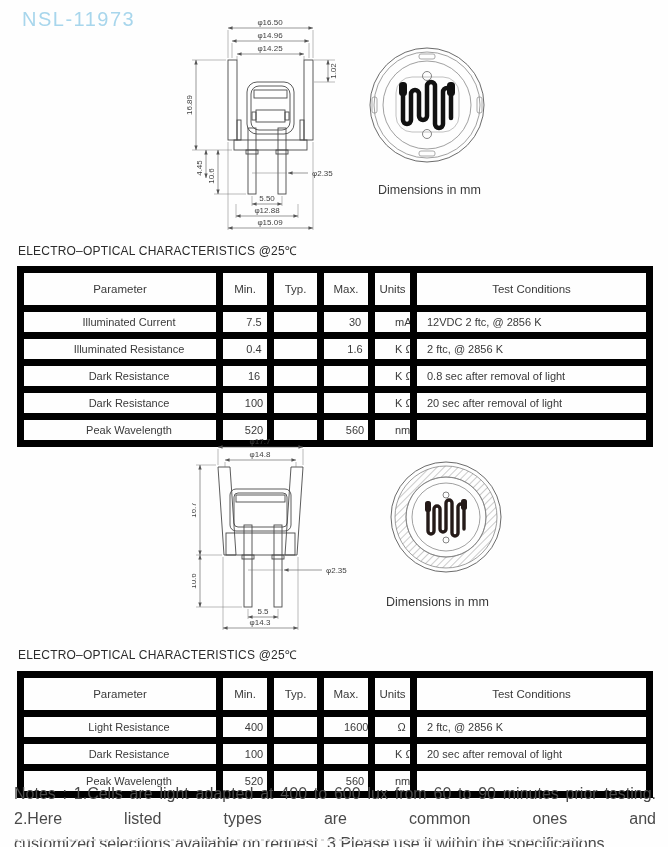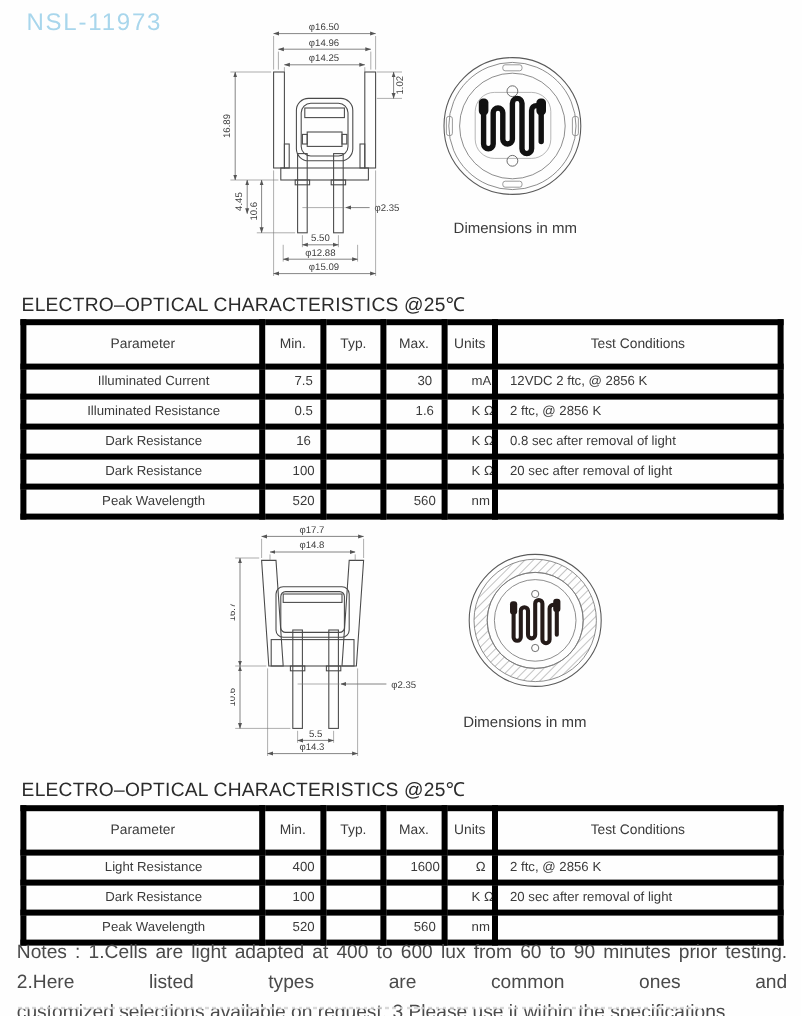--- a/index.html
+++ b/index.html
@@ -1,24 +1,24 @@
 <!DOCTYPE html>
 <html><head>
 <meta charset="utf-8">
 <style>
   html,body{margin:0;padding:0;background:#ffffff;}
   .page{position:relative;width:668px;height:847px;background:#fefefe;overflow:hidden;
         font-family:"Liberation Sans",sans-serif;color:#3a3a3a;}
   .abs{position:absolute;}
   .model-title{font-size:20px;font-weight:500;letter-spacing:1.5px;color:#a8d6ec;}
   .dims-caption{font-size:12.5px;color:#3a3a3a;}
-  .section-heading{font-size:16px;font-weight:500;color:#2b2b2b;letter-spacing:0.2px;}
+  .section-heading{font-size:12px;font-weight:500;color:#2b2b2b;letter-spacing:0.2px;}
   table.spec{border-collapse:collapse;width:636px;table-layout:fixed;
              font-size:11px;color:#3a3a3a;border:2px solid #5a5a5a;}
-  table.spec th,table.spec td{border:5px solid #000000;text-align:center;
+  table.spec th,table.spec td{border:7px solid #000000;text-align:center;
              vertical-align:middle;padding:0 2px;overflow:hidden;white-space:nowrap;}
   table.spec th{font-weight:400;height:32px;font-size:11.5px;}
   table.spec td{height:20px;padding-left:20px;}
   table.spec td.cond{text-align:left;padding-left:10px;}
   .t1 td{height:20px;}
   .t2 td{height:20px;}
   .notes{font-size:16px;color:#4a4a4a;line-height:1.55;width:642px;}
   .notes .l1{text-align:justify;text-align-last:justify;}
   .speckle{height:2px;background:repeating-linear-gradient(90deg,#d2d2d2 0 3px,#ffffff 3px 6px);opacity:.85;}
   svg{display:block;}
@@ -161,21 +161,21 @@
       <tr>
         <td>Illuminated Current</td>
         <td>7.5</td>
         <td></td>
         <td>30</td>
         <td>mA</td>
         <td class="cond">12VDC  2 ftc, @ 2856 K</td>
       </tr>
       <tr>
         <td>Illuminated Resistance</td>
-        <td>0.5</td>
+        <td>0.4</td>
         <td></td>
         <td>1.6</td>
         <td>K Ω</td>
         <td class="cond">2 ftc, @ 2856 K</td>
       </tr>
       <tr>
         <td>Dark Resistance</td>
         <td>16</td>
         <td></td>
         <td></td>

